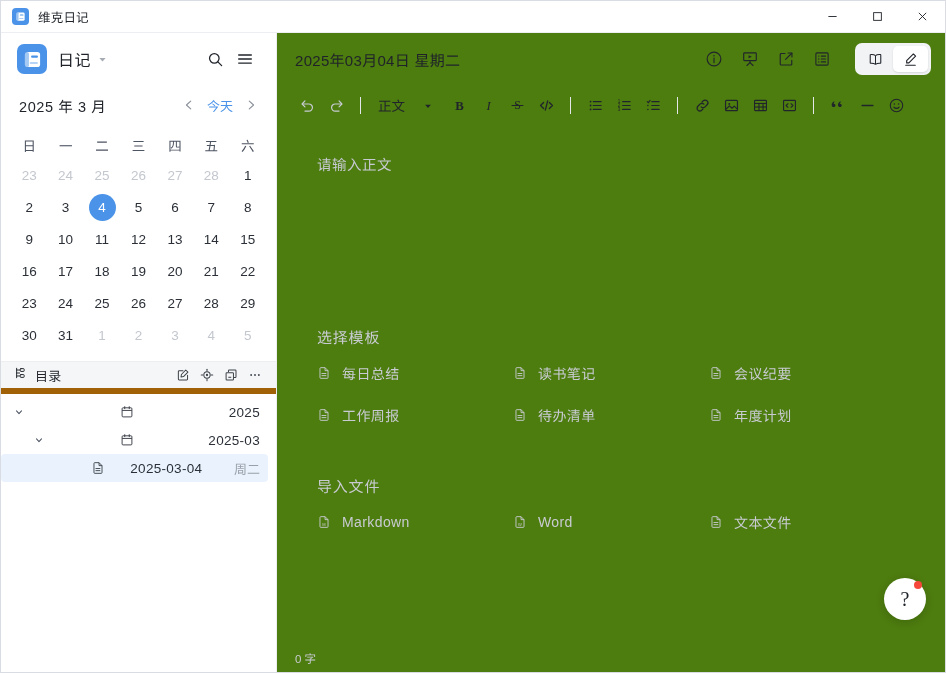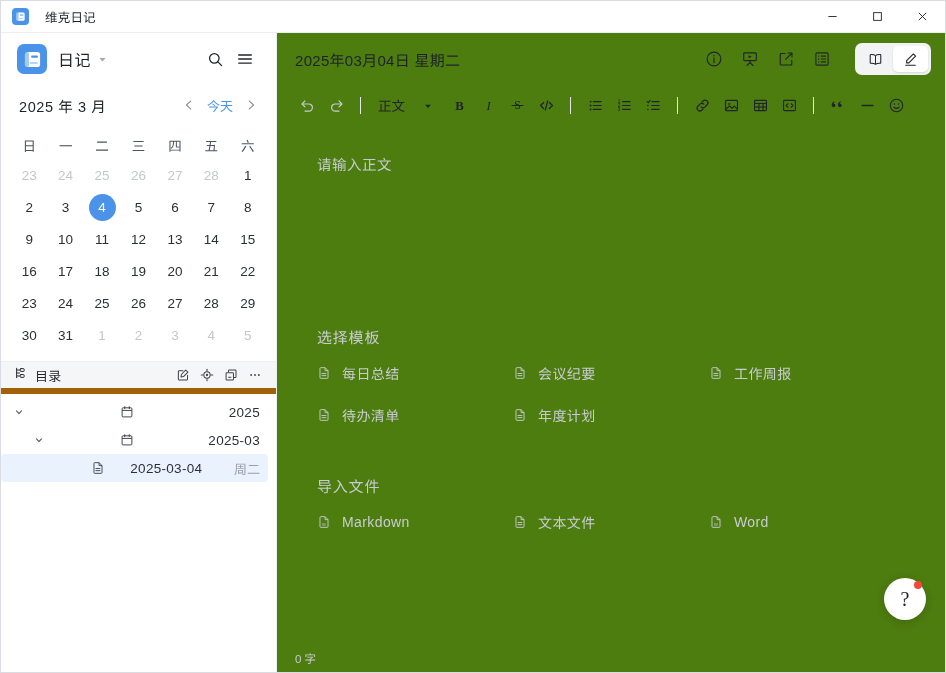--- a/index.html
+++ b/index.html
@@ -39,21 +39,21 @@
   }
   .titlebar-logo {
     width: 17px; height: 17px;
     border-radius: 4px;
     background: #4a93e8;
     display: flex; align-items: center; justify-content: center;
     flex: 0 0 auto;
   }
   .titlebar-logo svg { display: block; }
   .titlebar-title {
-    margin-left: 16px;
+    margin-left: 9px;
     font-size: 12.5px;
     color: #1f2329;
     letter-spacing: .2px;
   }
   .titlebar-spacer { flex: 1 1 auto; }
   .win-btns { display: flex; height: 32px; }
   .win-btn {
     width: 45px; height: 32px;
     display: flex; align-items: center; justify-content: center;
     cursor: default;
@@ -873,20 +873,31 @@
               </div>
               <div class="panel-item">
                 <span class="pi-ico">
                   <svg width="14" height="14" viewBox="0 0 16 16" fill="none" stroke="#c8ccd2" stroke-width="1.05" stroke-linejoin="round">
                     <path d="M9.2 1.9H4.3a.9.9 0 0 0-.9.9v10.4a.9.9 0 0 0 .9.9h7.4a.9.9 0 0 0 .9-.9V5.3z"></path>
                     <polyline points="9.2,1.9 9.2,5.3 12.6,5.3"></polyline>
                     <line x1="5.6" y1="8.6" x2="10.2" y2="8.6" stroke-linecap="round"></line>
                     <line x1="5.6" y1="11" x2="10.2" y2="11" stroke-linecap="round"></line>
                   </svg>
                 </span>
+                <span>读书笔记</span>
+              </div>
+              <div class="panel-item">
+                <span class="pi-ico">
+                  <svg width="14" height="14" viewBox="0 0 16 16" fill="none" stroke="#c8ccd2" stroke-width="1.05" stroke-linejoin="round">
+                    <path d="M9.2 1.9H4.3a.9.9 0 0 0-.9.9v10.4a.9.9 0 0 0 .9.9h7.4a.9.9 0 0 0 .9-.9V5.3z"></path>
+                    <polyline points="9.2,1.9 9.2,5.3 12.6,5.3"></polyline>
+                    <line x1="5.6" y1="8.6" x2="10.2" y2="8.6" stroke-linecap="round"></line>
+                    <line x1="5.6" y1="11" x2="10.2" y2="11" stroke-linecap="round"></line>
+                  </svg>
+                </span>
                 <span>会议纪要</span>
               </div>
               <div class="panel-item">
                 <span class="pi-ico">
                   <svg width="14" height="14" viewBox="0 0 16 16" fill="none" stroke="#c8ccd2" stroke-width="1.05" stroke-linejoin="round">
                     <path d="M9.2 1.9H4.3a.9.9 0 0 0-.9.9v10.4a.9.9 0 0 0 .9.9h7.4a.9.9 0 0 0 .9-.9V5.3z"></path>
                     <polyline points="9.2,1.9 9.2,5.3 12.6,5.3"></polyline>
                     <line x1="5.6" y1="8.6" x2="10.2" y2="8.6" stroke-linecap="round"></line>
                     <line x1="5.6" y1="11" x2="10.2" y2="11" stroke-linecap="round"></line>
                   </svg>
@@ -929,36 +940,36 @@
                     <text x="8" y="12.1" text-anchor="middle" font-family="Liberation Sans, sans-serif" font-size="4.6" fill="#c8ccd2" stroke="none">M</text>
                   </svg>
                 </span>
                 <span>Markdown</span>
               </div>
               <div class="panel-item">
                 <span class="pi-ico">
                   <svg width="14" height="14" viewBox="0 0 16 16" fill="none" stroke="#c8ccd2" stroke-width="1.05" stroke-linejoin="round">
                     <path d="M9.2 1.9H4.3a.9.9 0 0 0-.9.9v10.4a.9.9 0 0 0 .9.9h7.4a.9.9 0 0 0 .9-.9V5.3z"></path>
                     <polyline points="9.2,1.9 9.2,5.3 12.6,5.3"></polyline>
+                    <text x="8" y="12.1" text-anchor="middle" font-family="Liberation Sans, sans-serif" font-size="4.6" fill="#c8ccd2" stroke="none">W</text>
+                  </svg>
+                </span>
+                <span>Word</span>
+              </div>
+              <div class="panel-item">
+                <span class="pi-ico">
+                  <svg width="14" height="14" viewBox="0 0 16 16" fill="none" stroke="#c8ccd2" stroke-width="1.05" stroke-linejoin="round">
+                    <path d="M9.2 1.9H4.3a.9.9 0 0 0-.9.9v10.4a.9.9 0 0 0 .9.9h7.4a.9.9 0 0 0 .9-.9V5.3z"></path>
+                    <polyline points="9.2,1.9 9.2,5.3 12.6,5.3"></polyline>
                     <line x1="5.6" y1="8.6" x2="10.2" y2="8.6" stroke-linecap="round"></line>
                     <line x1="5.6" y1="11" x2="10.2" y2="11" stroke-linecap="round"></line>
                   </svg>
                 </span>
                 <span>文本文件</span>
               </div>
-              <div class="panel-item">
-                <span class="pi-ico">
-                  <svg width="14" height="14" viewBox="0 0 16 16" fill="none" stroke="#c8ccd2" stroke-width="1.05" stroke-linejoin="round">
-                    <path d="M9.2 1.9H4.3a.9.9 0 0 0-.9.9v10.4a.9.9 0 0 0 .9.9h7.4a.9.9 0 0 0 .9-.9V5.3z"></path>
-                    <polyline points="9.2,1.9 9.2,5.3 12.6,5.3"></polyline>
-                    <text x="8" y="12.1" text-anchor="middle" font-family="Liberation Sans, sans-serif" font-size="4.6" fill="#c8ccd2" stroke="none">W</text>
-                  </svg>
-                </span>
-                <span>Word</span>
-              </div>
             </div>
         </div>
       </div>
 
       <div class="status-bar">
         <span>0 字</span>
       </div>
     </div>
   </div>
 

